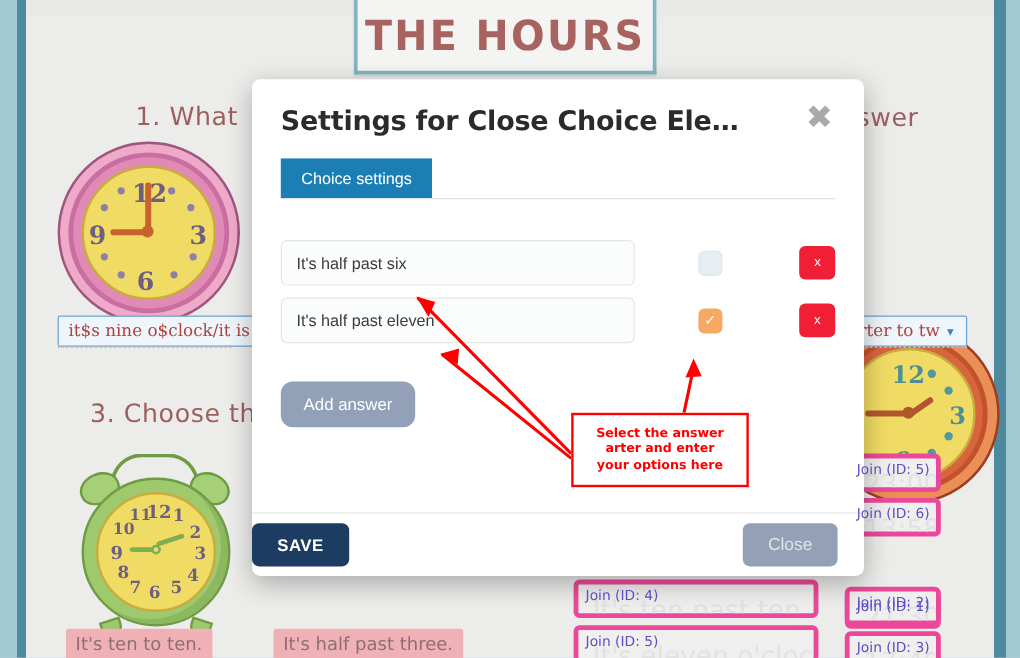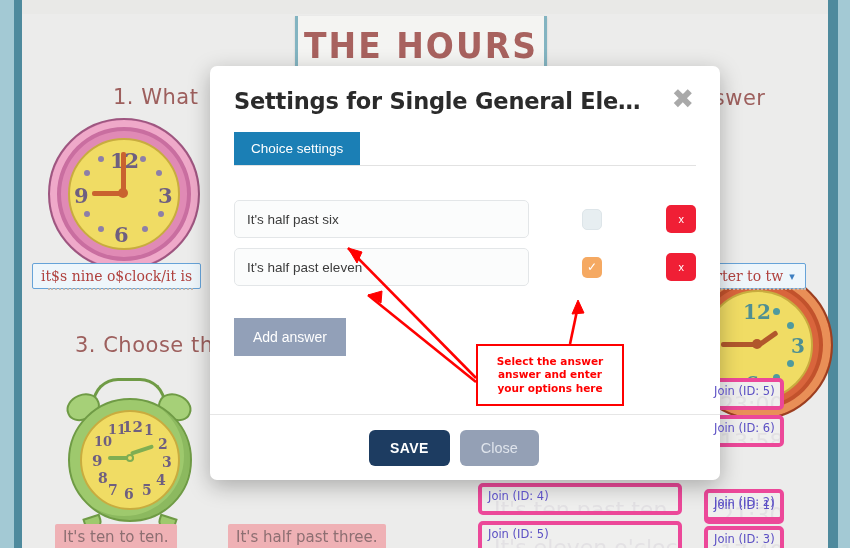--- a/index.html
+++ b/index.html
@@ -21,21 +21,21 @@
     background: linear-gradient(to right,#a3c9d4 0,#a3c9d4 14px,#4e8a9d 14px,#4e8a9d 22px,#e9e9e7 22px,#e9e9e7 828px,#4e8a9d 828px,#4e8a9d 838px,#a3c9d4 838px);
   }
   .ws-paper {
     position: absolute;
     left: 22px; top: 14px; right: 22px; bottom: 0;
     background: #ececeb;
   }
 
   
   .title-banner {
-    position: absolute; left: 295px; top: 16px;
+    position: absolute; left: 295px; top: 0px;
     width: 252px; height: 62px;
     background: #f4f4f2;
     border: 3px solid #83b4c1;
     border-top: none;
     display: flex; align-items: center; justify-content: center;
     box-shadow: 0 1px 2px rgba(0,0,0,.12);
   }
   .title-banner .t {
     font-family: "DejaVu Sans", sans-serif;
     font-size: 33px; font-weight: bold;
@@ -216,31 +216,31 @@
     border-radius: 5px;
     display: flex; align-items: center; justify-content: center;
     color: #fff; font-size: 11px;
     cursor: pointer;
   }
   #add-answer {
     margin: 22px 0 0 24px;
     background: #92a0b8;
     color: #fff;
     border: none;
-    border-radius: 0;
+    border-radius: 10px;
     font-family: "Liberation Sans", sans-serif;
     font-size: 14px;
     padding: 11px 19px;
     cursor: pointer;
   }
   #modal-footer {
     position: absolute; left: 0; right: 0; bottom: 0;
     border-top: 1px solid #e6e6e6;
-    height: 66px;
-    display: flex; align-items: center; justify-content: center;
+    height: 53px;
+    display: flex; align-items: center; justify-content: space-between;
     gap: 10px;
     padding-right: 22px;
   }
   .btn {
     border: none; border-radius: 6px; cursor: pointer;
     font-family: "Liberation Sans", sans-serif;
     padding: 10px 21px;
   }
   #btn-save { background: #1d3c61; color: #fff; font-weight: bold; font-size: 14px; letter-spacing: .4px; }
   #btn-close { background: #94a0b5; color: #dfe4ec; font-size: 14.5px; }
@@ -331,21 +331,21 @@
     <div class="clk-num" style="position:absolute;left:48px;top:122px;font-size:14px">7</div>
     <div class="clk-num" style="position:absolute;left:38px;top:110px;font-size:14px">8</div>
     <div class="clk-num" style="position:absolute;left:32px;top:92px;font-size:15px">9</div>
     <div class="clk-num" style="position:absolute;left:34px;top:74px;font-size:13px">10</div>
     <div class="clk-num" style="position:absolute;left:48px;top:62px;font-size:13px">11</div>
     <div style="position:absolute;left:48px;top:96px;width:26px;height:4px;background:#7fae52;border-radius:2px"></div>
     <div style="position:absolute;left:70px;top:88px;width:24px;height:4px;background:#7fae52;border-radius:2px;transform:rotate(-18deg)"></div>
     <div style="position:absolute;left:66px;top:94px;width:8px;height:8px;border-radius:50%;background:#f0dc64;border:2px solid #7fae52"></div>
   </div>
 
-  <div class="chip chip-input" style="left:32px;top:263px;">it$s nine o$clock/it is</div>
+  <div class="chip chip-input" style="left:48px;top:263px;">it$s nine o$clock/it is</div>
   <div class="dotted-under" style="left:48px;top:288px;width:145px;"></div>
 
   <div class="chip chip-select" style="left:698px;top:263px;width:108px;">
     <span>arter to tw</span>
     <span class="caret">▾</span>
   </div>
   <div class="dotted-under" style="left:698px;top:288px;width:108px;"></div>
 
   <div class="chip chip-pink" style="left:55px;top:524px;">It's ten to ten.</div>
   <div class="chip chip-pink" style="left:228px;top:524px;">It's half past three.</div>
@@ -378,21 +378,21 @@
   <div class="join-box" style="left:704px;top:526px;width:80px;height:32px;">
     <span class="join-lbl">Join (ID: 3)</span>
     <span class="join-ghost">17:40</span>
   </div>
 </div>
 
 <div id="modal-backdrop">
   <div id="modal">
 
     <div id="modal-header">
-      <div id="modal-title">Settings for Single General Ele…</div>
+      <div id="modal-title">Settings for Close Choice Ele…</div>
       <div id="modal-close">✖</div>
     </div>
 
     <div id="tabs">
       <div class="tab active">Choice settings</div>
     </div>
 
     <div id="answers">
       <div class="answer-row">
         <input class="answer-input" type="text" value="It's half past six" style="">
@@ -423,16 +423,16 @@
     <line x1="570" y1="344" x2="578" y2="306"></line>
   </g>
   <polygon points="348,248 362,252 357,263" fill="#ff0000" stroke="#ff0000"></polygon>
   <polygon points="368,295 382,291 381,303" fill="#ff0000" stroke="#ff0000"></polygon>
   <polygon points="578,300 572,314 584,313" fill="#ff0000" stroke="#ff0000"></polygon>
 </svg>
 
 <div id="anno-box">
   <div id="anno-text">
     <span>Select the answer</span><br>
-    <span>answer and enter</span><br>
+    <span>arter and enter</span><br>
     <span>your options here</span>
   </div>
 </div>
 
 </body></html>

